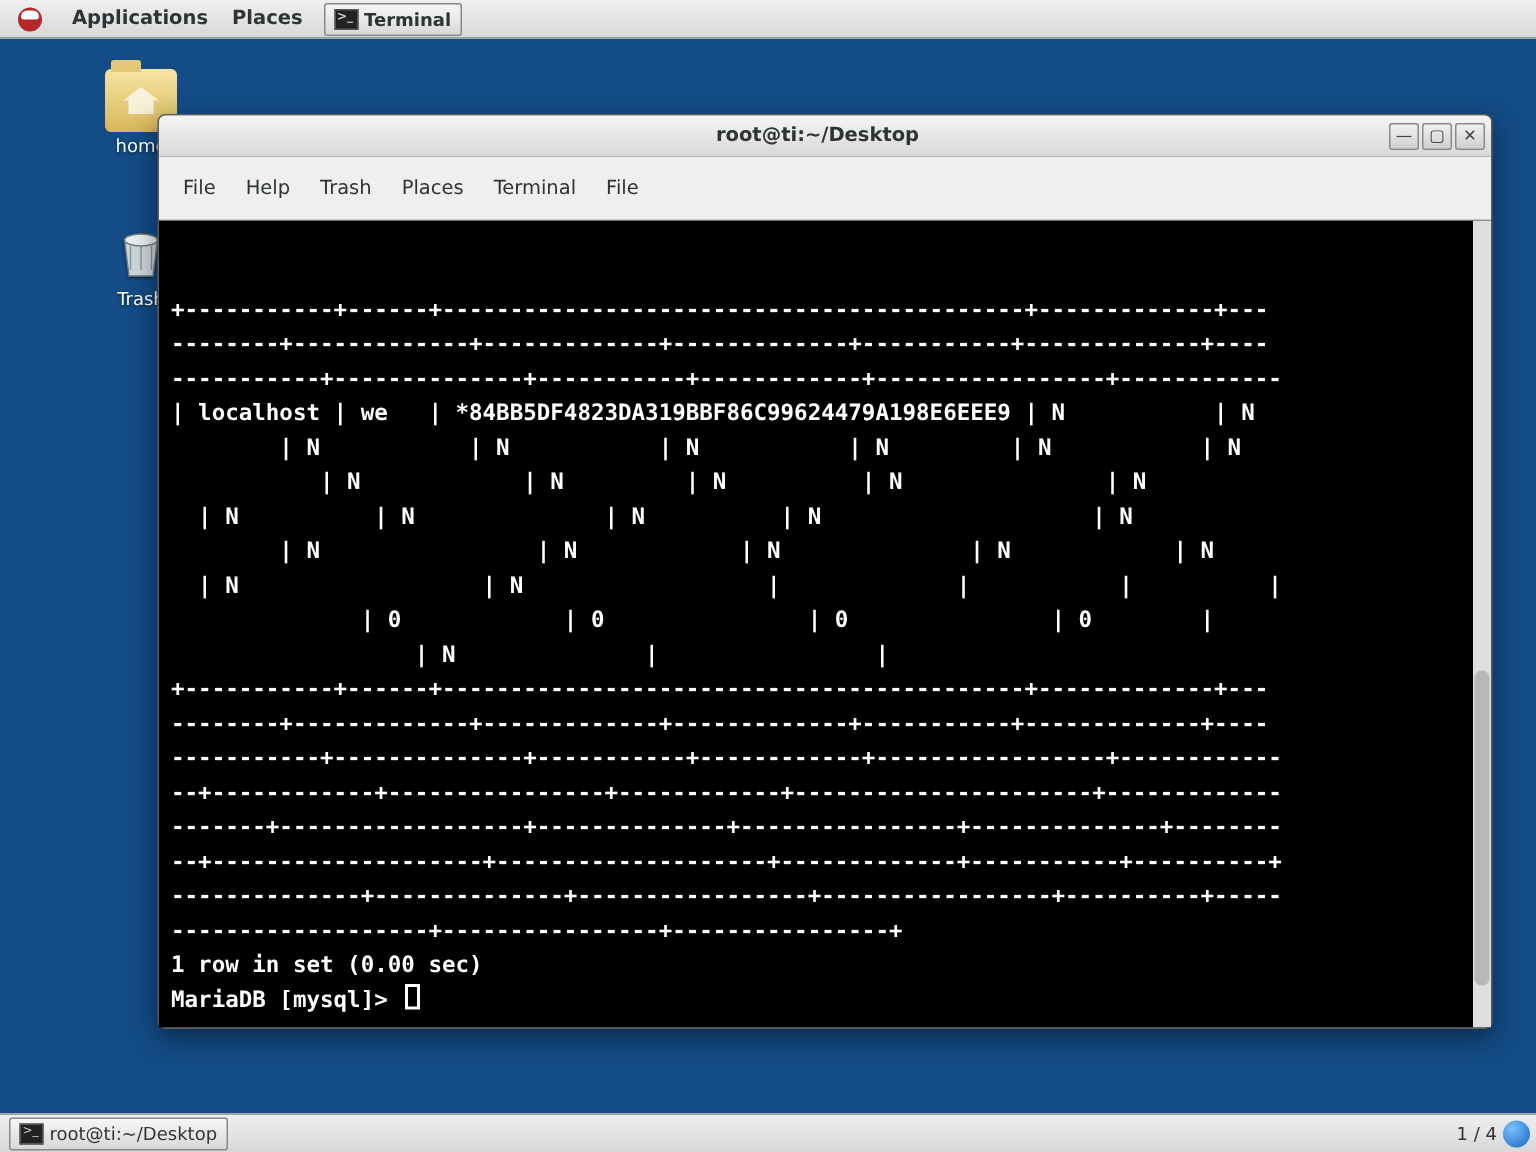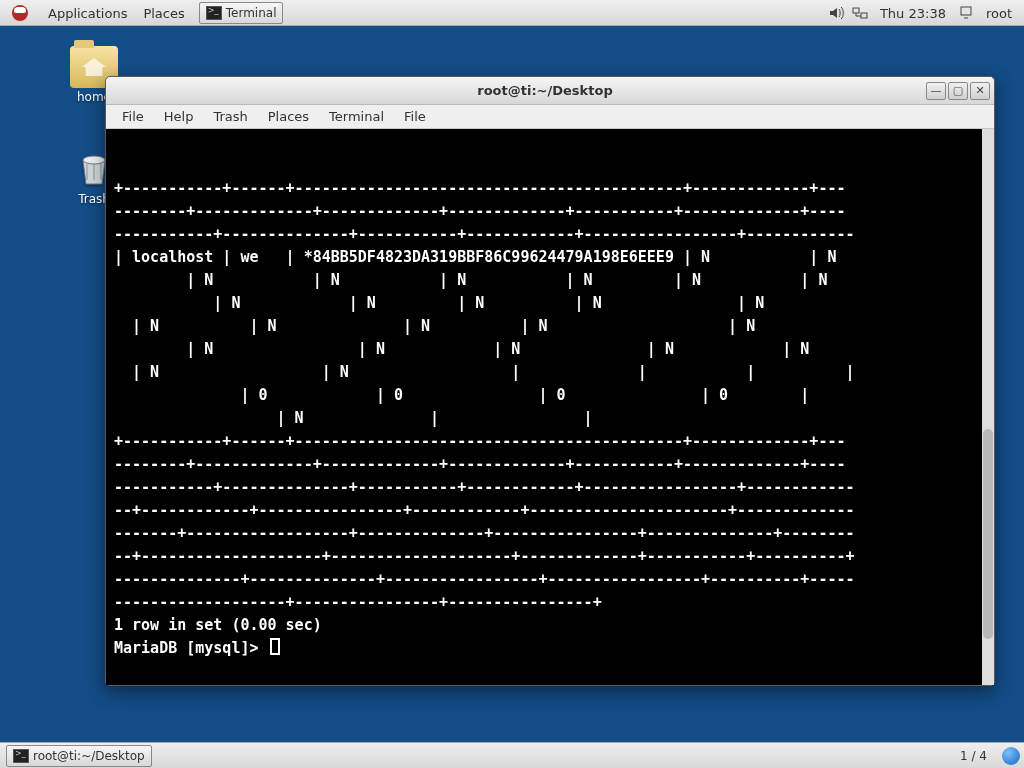--- a/index.html
+++ b/index.html
@@ -2,21 +2,21 @@
 <html><head>
 <meta charset="utf-8">
 <style>
   * { margin: 0; padding: 0; box-sizing: border-box; }
   html, body { width: 1024px; height: 768px; overflow: hidden; font-family: "DejaVu Sans", "Liberation Sans", sans-serif; font-size: 13px; }
   body { background: #134c86; color: #2e3436; }
 
   
   .panel { position: absolute; top: 0; left: 0; right: 0; height: 26px;
            background: linear-gradient(#efefef,#d8d8d8); border-bottom: 1px solid #a6a6a6;
-           display: flex; align-items: flex-start; padding: 0 4px; }
+           display: flex; align-items: center; padding: 0 4px; font-weight: bold; }
   .panel .left, .panel .right { display: flex; align-items: center; }
   .panel .right { margin-left: auto; }
   .panel-item { padding: 0 8px; height: 26px; display: flex; align-items: center; cursor: default; }
   .fedora-icon { width: 16px; height: 16px; background: #b52828; border-radius: 8px; position: relative; margin-right: 4px; }
   .fedora-icon::after { content:""; position:absolute; left:2px; top:2px; right:2px; height:6px; background:#fff; border-radius:6px 6px 3px 3px; }
   .task-btn { height: 22px; background: linear-gradient(#f7f7f7,#d8d8d8); border:1px solid #888; border-radius:2px;
               display:flex; align-items:center; padding:0 6px; margin-left:6px; font-size:12px; }
   .task-btn .tico { width:16px; height:14px; background:#222; margin-right:4px; position:relative; border:1px solid #555; }
   .task-btn .tico::after { content:">_"; color:#ccc; font-size:8px; position:absolute; left:1px; top:-1px; }
   .tray-ico { width:18px; height:18px; display:inline-flex; align-items:center; justify-content:center; margin:0 3px; }
@@ -34,76 +34,53 @@
   .win { position:absolute; left:105px; top:76px; width:890px; height:610px;
          background:#efefef; border:1px solid #5a5a5a; border-radius:5px; box-shadow:0 6px 18px rgba(0,0,0,.45);
          display:flex; flex-direction:column; }
   .titlebar { height:28px; background:linear-gradient(#f5f5f5,#d8d8d8); border-bottom:1px solid #b9b9b9;
               display:flex; align-items:center; border-radius:5px 5px 0 0; }
   .titlebar .title { flex:1; text-align:center; font-weight:bold; font-size:13px; }
   .winbtns { display:flex; padding-right:4px; }
   .wbtn { width:20px; height:18px; margin-left:2px; background:linear-gradient(#f0f0f0,#d0d0d0);
           border:1px solid #8a8a8a; border-radius:2px; display:flex; align-items:center; justify-content:center;
           font-size:11px; color:#444; }
-  .menubar { height:24px; background:#efefef; border-bottom:1px solid #c9c9c9; display:flex; align-items:center; padding:0 6px;text-align:center; }
+  .menubar { height:42px; background:#efefef; border-bottom:1px solid #c9c9c9; display:flex; align-items:center; padding:0 6px;text-align:center; }
   .menubar span { padding:0 10px; font-size:13px; }
   .term { flex:1; background:#000; color:#fff; font-family:"DejaVu Sans Mono","Liberation Mono",monospace;
           font-size:15px; font-weight:bold; line-height:23px; padding:2px 8px 6px 8px; position:relative;
           white-space:pre; overflow:hidden; }
   .watermark { position:absolute; left:0; right:0; top:228px; text-align:center; color:#4a4a4a;
                font-family:"DejaVu Sans Mono",monospace; font-size:16px; letter-spacing:1px; font-weight:normal; }
   .cursor { display:inline-block; width:10px; height:17px; border:2px solid #fff; vertical-align:-2px; margin-left:2px; }
   .term-scroll { position:absolute; right:0; top:0; bottom:0; width:12px; background:#dedede; }
   .term-scroll .thumb { position:absolute; left:1px; right:1px; top:300px; height:210px; background:#b8b8b8; border-radius:5px; }
 
   
   .bottom { position:absolute; left:0; right:0; bottom:0; height:26px;
             background:linear-gradient(#efefef,#d8d8d8); border-top:1px solid #a6a6a6;
             display:flex; align-items:center; padding:0 4px; }
-  .bottom .right { margin-left:auto; display:flex; align-items:center; gap:15px; }
+  .bottom .right { margin-left:auto; display:flex; align-items:center; gap:4px; }
   .ws-ind { font-size:12px; color:#333; }
   .blue-dot { width:18px; height:18px; border-radius:9px; background:radial-gradient(circle at 35% 30%,#7cc0ff,#1565c0); display:inline-block; }
 </style>
 </head>
 <body>
 
 <div class="panel">
   <div class="left">
     <div class="panel-item">
         <div class="fedora-icon"></div>
       </div>
     <div class="panel-item">Applications</div>
     <div class="panel-item">Places</div>
     <div class="task-btn">
       <span class="tico"></span>
       <span>Terminal</span>
     </div>
-  </div>
-  <div class="right">
-    <span class="tray-ico">
-      <svg width="16" height="16" viewBox="0 0 16 16">
-          <path d="M2 6h3l4-3v10l-4-3H2z" fill="#444"></path>
-          <path d="M11 4c1.5 1 1.5 7 0 8M13 2c3 2 3 10 0 12" stroke="#444" fill="none"></path>
-        </svg>
-    </span>
-    <span class="tray-ico">
-      <svg width="16" height="16" viewBox="0 0 16 16">
-          <rect x="1" y="3" width="6" height="5" fill="none" stroke="#444"></rect>
-          <rect x="9" y="8" width="6" height="5" fill="none" stroke="#444"></rect>
-          <path d="M4 8v3h5" stroke="#444" fill="none"></path>
-        </svg>
-    </span>
-    <div class="panel-item">Thu 23:38</div>
-    <span class="tray-ico">
-      <svg width="16" height="16" viewBox="0 0 16 16">
-          <rect x="3" y="2" width="10" height="8" fill="none" stroke="#444"></rect>
-          <path d="M6 13h4" stroke="#444"></path>
-        </svg>
-    </span>
-    <div class="panel-item">root</div>
   </div>
 </div>
 
 <div class="desk-icon" style="left:58px; top:46px;">
   <div class="glyph folder">
       <div class="house"></div>
     </div>
   <div>home</div>
 </div>
 <div class="desk-icon" style="left:58px; top:148px;">

